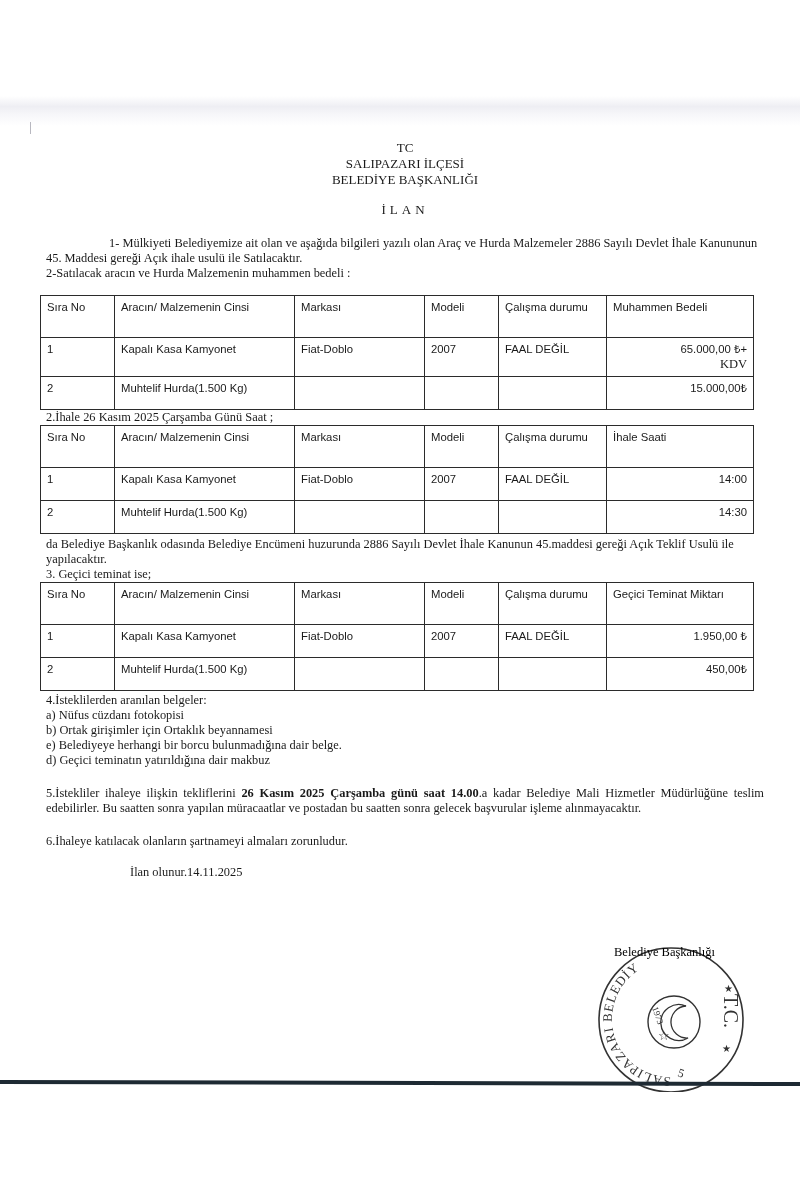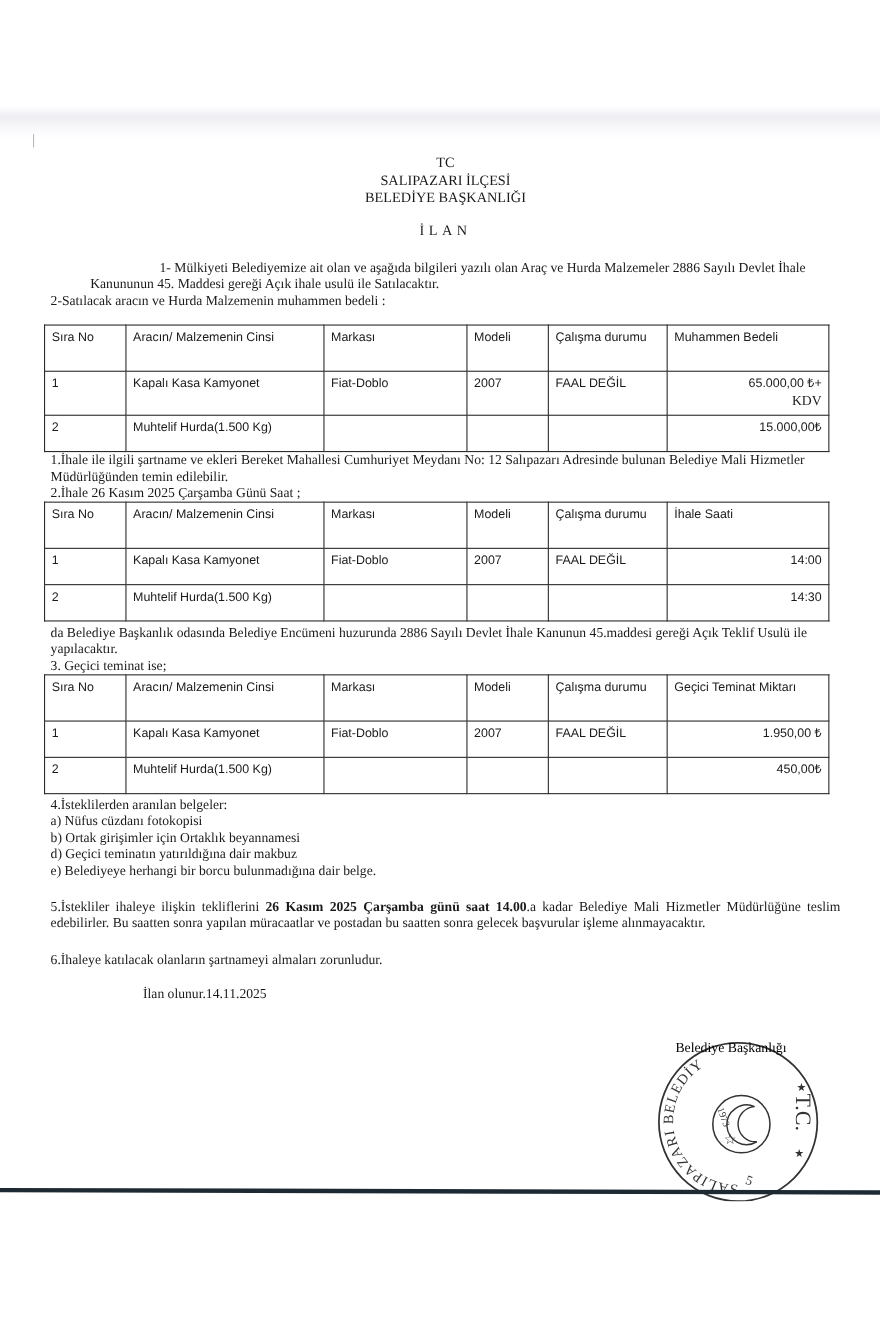--- a/index.html
+++ b/index.html
@@ -9,21 +9,21 @@
   }
   .top-band {
     position: absolute; left: 0; top: 96px; width: 800px; height: 30px;
     background: linear-gradient(to bottom, #ffffff 0%, #eeeef3 35%, #f6f6f9 60%, #ffffff 100%);
   }
   .scan-mark { position: absolute; left: 30px; top: 122px; width: 1px; height: 12px; background: #b8b8c0; }
   .page { position: absolute; left: 46px; top: 140px; width: 718px; }
   .hdr { text-align: center; font-weight: normal; font-size: 13px; line-height: 16px; }
   .hdr-title { text-align: center; font-size: 13px; letter-spacing: 4px; margin-top: 14px; }
   .para { font-size: 12.4px; line-height: 15px; }
-  .indent { text-indent: 63px; margin-left: 36px; }
+  .indent { text-indent: 63px; }
   .bold { font-weight: normal; }
   table.t {
     border-collapse: collapse; font-family: "Liberation Sans", sans-serif; font-size: 11.3px;
     width: 714px; margin-left: -6px;
   }
   table.t td { border: 1.5px solid #2b2b2b; vertical-align: top; padding: 4px 6px; line-height: 15px; }
   table.t td.r { text-align: right; }
   table.t tr.head td { height: 33px; }
   table.t tr.row td { height: 24px; }
   .kdv { font-family: "Liberation Serif", serif; font-size: 12.5px; }
@@ -79,21 +79,20 @@
       <td>2</td>
       <td>Muhtelif Hurda(1.500 Kg)</td>
       <td></td>
       <td></td>
       <td></td>
       <td class="r">15.000,00₺</td>
     </tr>
   </tbody>
     </table>
 
-  <div class="para">1.İhale ile ilgili şartname ve ekleri Bereket Mahallesi Cumhuriyet Meydanı No: 12 Salıpazarı Adresinde bulunan Belediye Mali Hizmetler Müdürlüğünden temin edilebilir.</div>
   <div class="para"><span>2.</span><span class="bold">İhale 26 Kasım 2025 Çarşamba Günü Saat ;</span></div>
 
   <table class="t">
     <colgroup>
         <col style="width:74px">
         <col style="width:180px">
         <col style="width:130px">
         <col style="width:74px">
         <col style="width:108px">
         <col>
@@ -162,22 +161,22 @@
       <td></td>
       <td></td>
       <td class="r">450,00₺</td>
     </tr>
   </tbody>
     </table>
 
   <div class="para" style="margin-top:2px;">4.İsteklilerden aranılan belgeler:</div>
   <div class="para">a) Nüfus cüzdanı fotokopisi</div>
   <div class="para">b) Ortak girişimler için Ortaklık beyannamesi</div>
+  <div class="para">e) Belediyeye herhangi bir borcu bulunmadığına dair belge.</div>
   <div class="para">d) Geçici teminatın yatırıldığına dair makbuz</div>
-  <div class="para">e) Belediyeye herhangi bir borcu bulunmadığına dair belge.</div>
 
   <div style="height:18px"></div>
   <div class="para" style="text-align:justify;"><span>5.İstekliler ihaleye ilişkin tekliflerini </span><span class="under">26 Kasım 2025 Çarşamba günü saat 14.00</span><span>.a kadar Belediye Mali Hizmetler Müdürlüğüne teslim edebilirler. Bu saatten sonra yapılan müracaatlar ve postadan bu saatten sonra gelecek başvurular işleme alınmayacaktır.</span></div>
 
   <div style="height:18px"></div>
   <div class="para">6.İhaleye katılacak olanların şartnameyi almaları zorunludur.</div>
 
   <div style="height:16px"></div>
   <div class="para" style="padding-left:84px;">İlan olunur.14.11.2025</div>
 </div>

